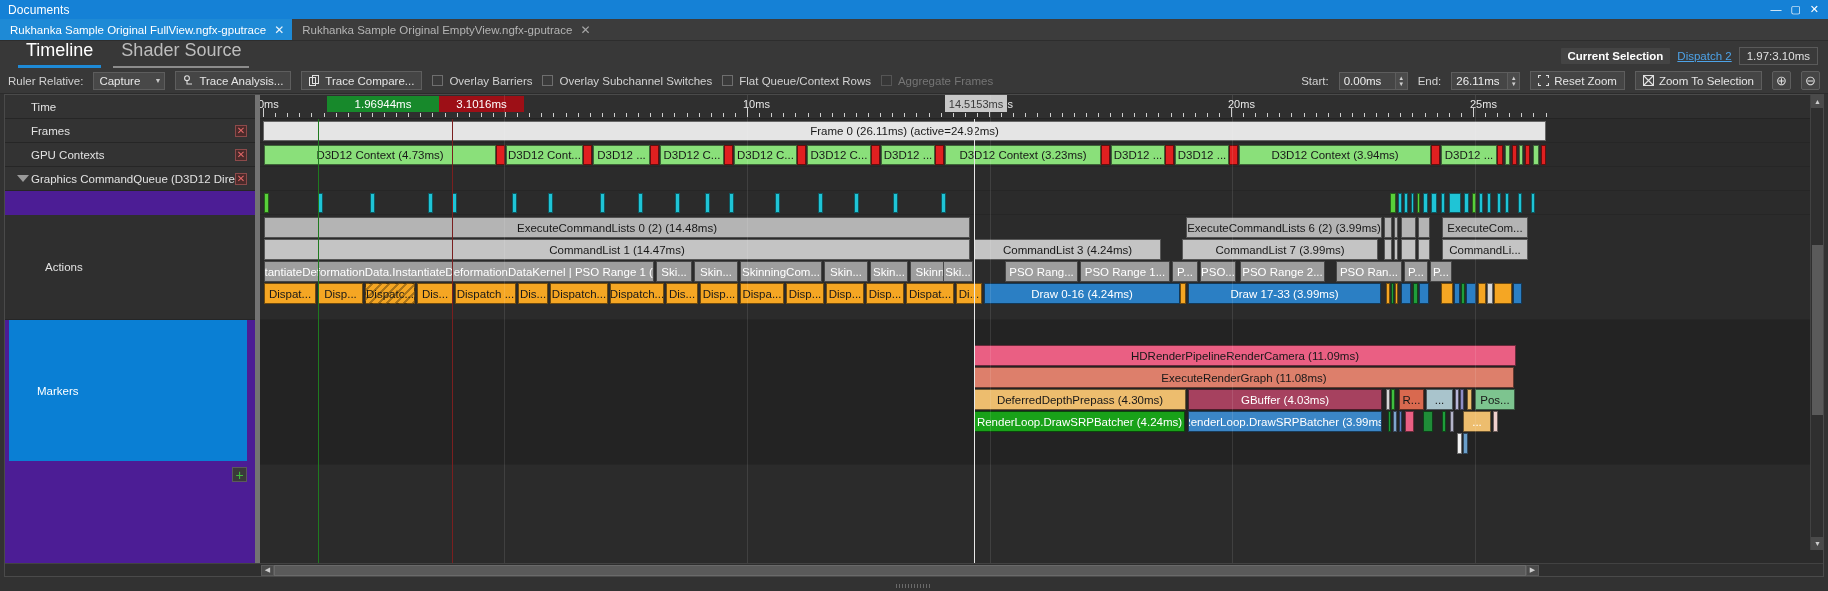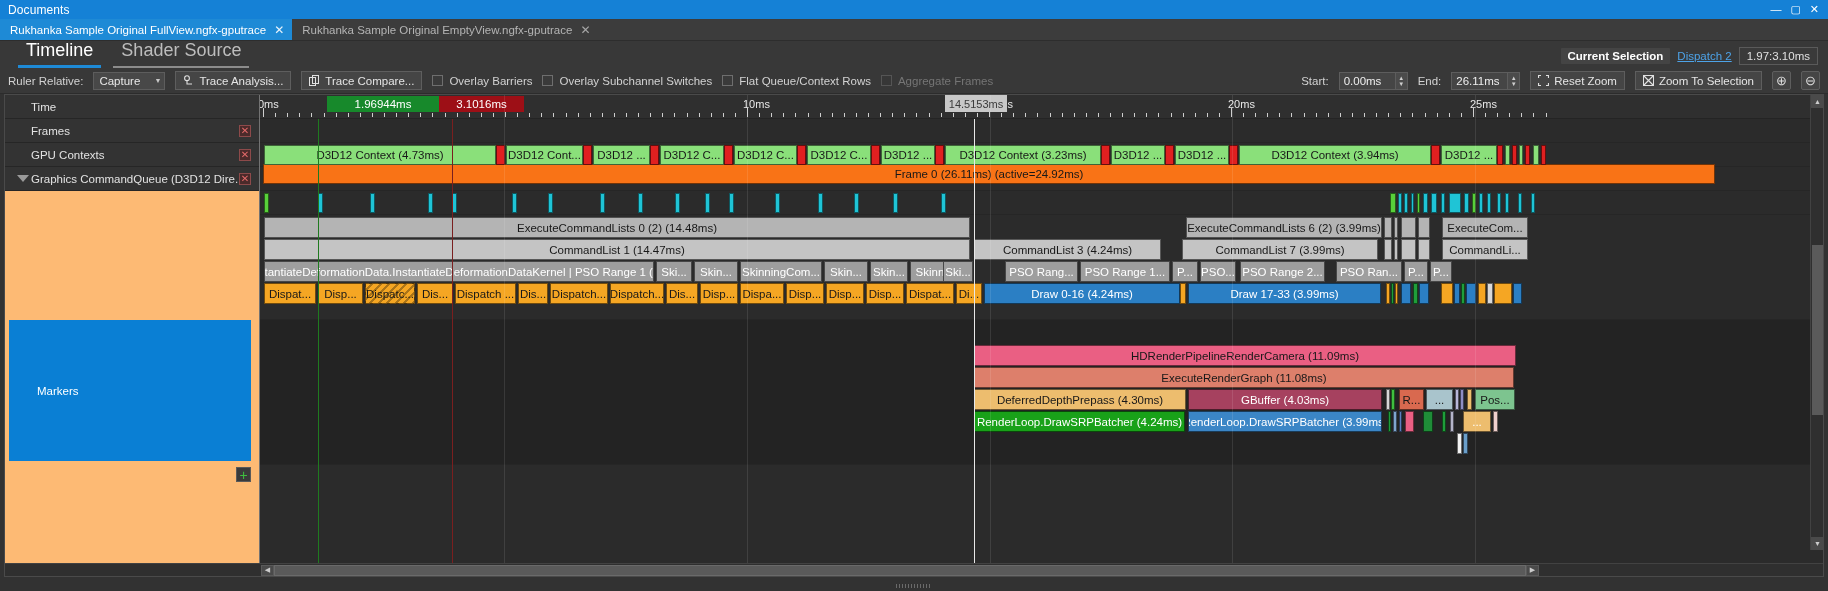--- a/index.html
+++ b/index.html
@@ -52,21 +52,21 @@
   .tspacer{flex:1;}
   .spin{display:flex;align-items:stretch;}
   .spinval{width:56px;height:18px;background:#454545;border:1px solid #5d5d5d;border-right:none;font-size:11.5px;color:#eee;display:flex;align-items:center;padding-left:4px;}
   .spinbtns{width:13px;height:18px;background:#4b4b4b;border:1px solid #5d5d5d;display:flex;flex-direction:column;align-items:center;justify-content:center;}
   .spinbtns div{font-size:6px;line-height:6px;color:#cfcfcf;}
   .circbtn{width:19px;height:19px;border:1px solid #5e5e5e;background:#454545;border-radius:2px;display:flex;align-items:center;justify-content:center;color:#ddd;font-size:13px;}
 
   
   .pane{flex:1;margin:0 4px 4px 4px;border:1px solid #4a4a4a;background:#2b2b2b;display:flex;flex-direction:column;overflow:hidden;position:relative;}
   .rows{flex:1;display:flex;position:relative;overflow:hidden;}
-  .gutter{width:255px;flex:none;background:#fdba74;position:relative;border-right:1px solid #737373;}
+  .gutter{width:255px;flex:none;background:#4c1d95;position:relative;border-right:5px solid #737373;}
   .track{flex:1;position:relative;background:#2b2b2b;overflow:hidden;}
 
   .grow{position:absolute;left:0;right:0;display:flex;align-items:center;background:#333333;border-bottom:1px solid #262626;padding-left:26px;font-size:11.5px;color:#e2e2e2;}
   .grow .tri{position:absolute;left:12px;width:0;height:0;border-left:6px solid transparent;border-right:6px solid transparent;border-top:7px solid #9a9a9a;}
   .grow .xbox{position:absolute;right:8px;width:12px;height:12px;background:#4b2a2a;border:1px solid #8d4a4a;display:flex;align-items:center;justify-content:center;color:#e46a6a;font-size:10px;line-height:10px;}
   .grow.indent{padding-left:40px;}
   .markers-cell{position:absolute;left:4px;right:8px;background:#0a7fd4;display:flex;align-items:center;padding-left:28px;color:#fff;font-size:11.5px;}
 
   
   .ruler{position:absolute;left:0;right:0;background:#2f2f2f;border-bottom:1px solid #242424;}
@@ -222,20 +222,23 @@
             <span class="xbox">✕</span>
           </div>
           <div class="grow" style="top: 48px; height: 24px;">
             <span>GPU Contexts</span>
             <span class="xbox">✕</span>
           </div>
           <div class="grow" style="top: 72px; height: 24px;">
             <span class="tri"></span>
             <span>Graphics CommandQueue (D3D12 Dire...</span>
             <span class="xbox">✕</span>
+          </div>
+          <div class="grow indent" style="top: 120px; height: 105px; align-items: center; background: rgb(47, 47, 47);">
+            <span>Actions</span>
           </div>
           <div class="markers-cell" style="top: 225px; height: 141px;">
             <span>Markers</span>
           </div>
           <div class="plusbtn" style="right: 8px; top: 372px;">+</div>
         </div>
 
       <div class="track" id="track">
           <div class="ruler" style="top: 0px; height: 24px;">
             <div class="rlabel" style="left: -2px;">0ms</div>
@@ -356,21 +359,21 @@
             <div class="selGreen" style="left: 67px; width: 112px;">1.96944ms</div>
             <div class="selRed" style="left: 179px; width: 85px;">3.1016ms</div>
             <div class="hovpill" style="left: 685px; width: 62px;">14.5153ms</div>
           </div>
           <div style="position: absolute; left: 0px; right: 0px; top: 24px; height: 24px; background: rgb(43, 43, 43); border-bottom: 1px solid rgb(38, 38, 38);"></div>
           <div style="position: absolute; left: 0px; right: 0px; top: 48px; height: 24px; background: rgb(43, 43, 43); border-bottom: 1px solid rgb(38, 38, 38);"></div>
           <div style="position: absolute; left: 0px; right: 0px; top: 72px; height: 24px; background: rgb(43, 43, 43); border-bottom: 1px solid rgb(38, 38, 38);"></div>
           <div style="position: absolute; left: 0px; right: 0px; top: 96px; height: 24px; background: rgb(43, 43, 43); border-bottom: 1px solid rgb(38, 38, 38);"></div>
           <div style="position: absolute; left: 0px; right: 0px; top: 120px; height: 105px; background: rgb(43, 43, 43); border-bottom: 1px solid rgb(38, 38, 38);"></div>
           <div style="position: absolute; left: 0px; right: 0px; top: 225px; height: 145px; background: rgb(35, 35, 35); border-bottom: 1px solid rgb(38, 38, 38);"></div>
-          <div class="bar bdr lt" style="left: 3px; top: 26px; width: 1452px; height: 20px; background: #f97316; margin-top: 43px;">
+          <div class="bar bdr lt" style="left: 3px; top: 26px; width: 1283px; height: 20px; background: #e5e5e5;">
             <span>Frame 0 (26.11ms) (active=24.92ms)</span>
           </div>
           <div class="bar bdr lt" style="left: 4px; top: 50px; width: 232px; height: 20px; background: rgb(138, 224, 122);">
             <span>D3D12 Context (4.73ms)</span>
           </div>
           <div class="bar bdr lt" style="left: 236px; top: 50px; width: 9px; height: 20px; background: rgb(224, 32, 32);"></div>
           <div class="bar bdr lt" style="left: 246px; top: 50px; width: 77px; height: 20px; background: rgb(138, 224, 122);">
             <span>D3D12 Cont...</span>
           </div>
           <div class="bar bdr lt" style="left: 323px; top: 50px; width: 9px; height: 20px; background: rgb(224, 32, 32);"></div>

